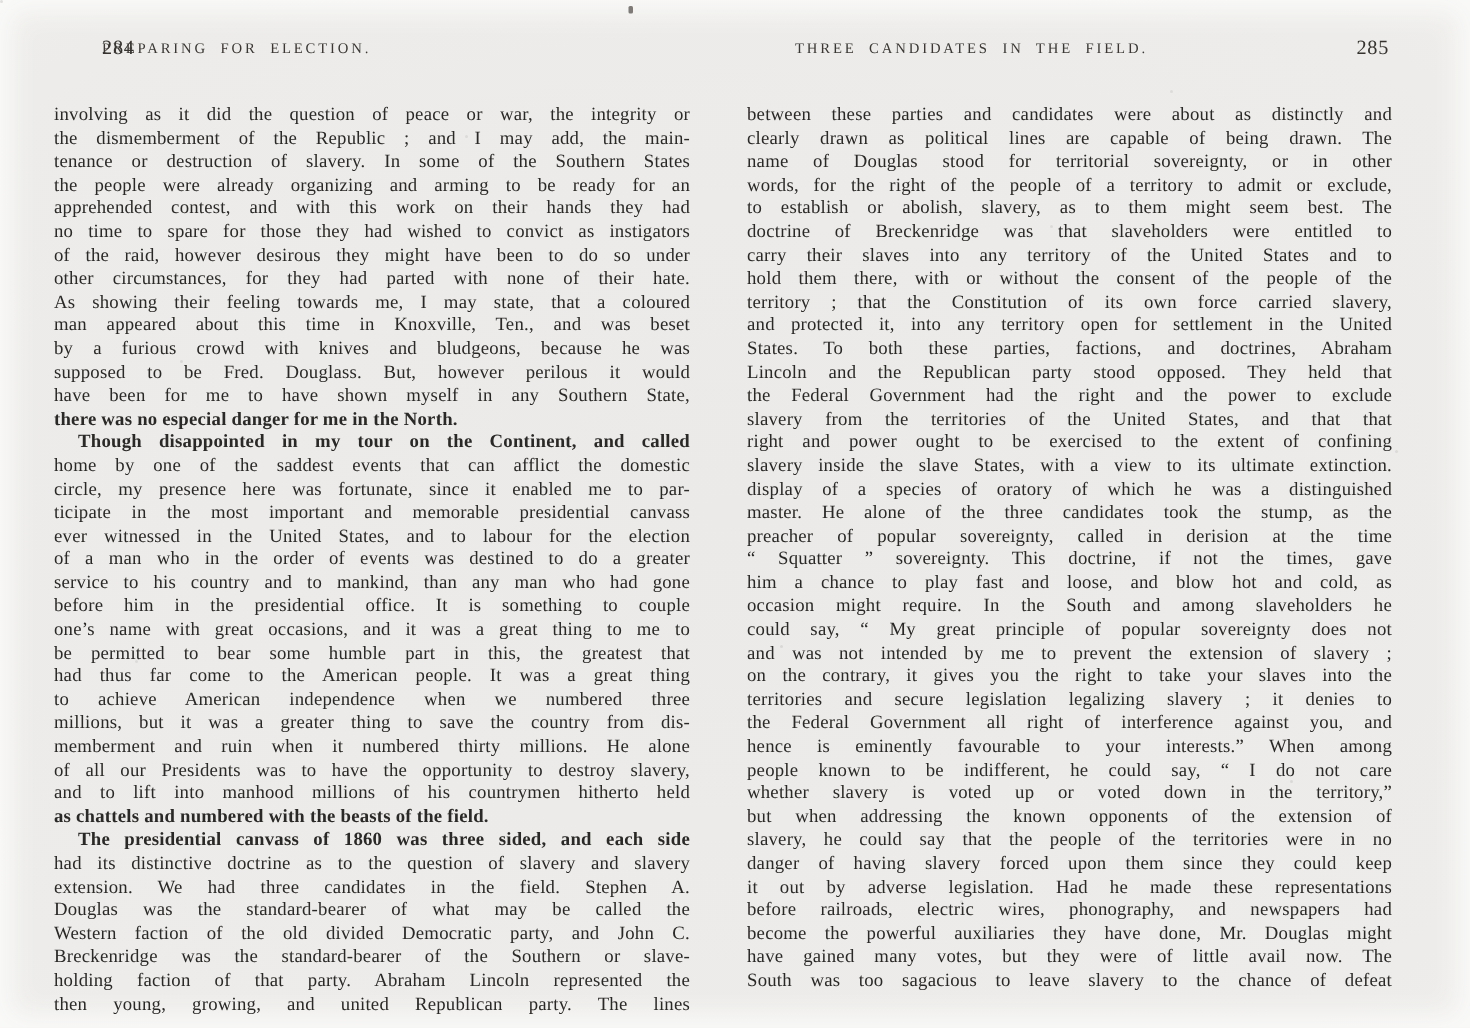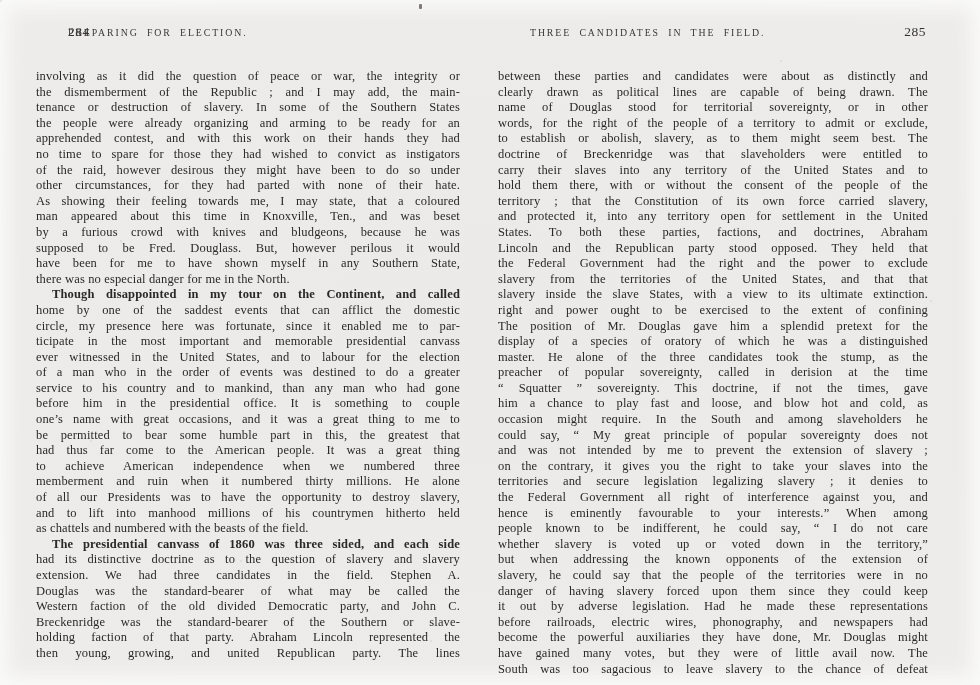--- a/index.html
+++ b/index.html
@@ -52,21 +52,21 @@
   .page-body { width: 100%; margin-top: 29px; }
   .line {
     font-size: 12.5px;
     line-height: 15.6px;
     letter-spacing: .15px;
     text-align: justify;
     text-align-last: justify;
     color: #2b2927;
   }
   .line.indent { text-indent: 16px; font-weight: bold; }
-  .line.endline { text-align-last: left; }
+  .line.endline { text-align-last: left; font-weight: bold; }
 </style>
 </head>
 <body>
 
 <div class="spread">
   <i class="noise"></i>
   <i class="speck"></i>
 
   <section class="page page-left">
     <header class="page-header">
@@ -93,20 +93,21 @@
         <div class="line">circle, my presence here was fortunate, since it enabled me to par-</div>
         <div class="line">ticipate in the most important and memorable presidential canvass</div>
         <div class="line">ever witnessed in the United States, and to labour for the election</div>
         <div class="line">of a man who in the order of events was destined to do a greater</div>
         <div class="line">service to his country and to mankind, than any man who had gone</div>
         <div class="line">before him in the presidential office. It is something to couple</div>
         <div class="line">one’s name with great occasions, and it was a great thing to me to</div>
         <div class="line">be permitted to bear some humble part in this, the greatest that</div>
         <div class="line">had thus far come to the American people. It was a great thing</div>
         <div class="line">to achieve American independence when we numbered three</div>
+        <div class="line">millions, but it was a greater thing to save the country from dis-</div>
         <div class="line">memberment and ruin when it numbered thirty millions. He alone</div>
         <div class="line">of all our Presidents was to have the opportunity to destroy slavery,</div>
         <div class="line">and to lift into manhood millions of his countrymen hitherto held</div>
         <div class="line endline">as chattels and numbered with the beasts of the field.</div>
         <div class="line indent">The presidential canvass of 1860 was three sided, and each side</div>
         <div class="line">had its distinctive doctrine as to the question of slavery and slavery</div>
         <div class="line">extension. We had three candidates in the field. Stephen A.</div>
         <div class="line">Douglas was the standard-bearer of what may be called the</div>
         <div class="line">Western faction of the old divided Democratic party, and John C.</div>
         <div class="line">Breckenridge was the standard-bearer of the Southern or slave-</div>
@@ -128,23 +129,22 @@
         <div class="line">to establish or abolish, slavery, as to them might seem best. The</div>
         <div class="line">doctrine of Breckenridge was that slaveholders were entitled to</div>
         <div class="line">carry their slaves into any territory of the United States and to</div>
         <div class="line">hold them there, with or without the consent of the people of the</div>
         <div class="line">territory ; that the Constitution of its own force carried slavery,</div>
         <div class="line">and protected it, into any territory open for settlement in the United</div>
         <div class="line">States. To both these parties, factions, and doctrines, Abraham</div>
         <div class="line">Lincoln and the Republican party stood opposed. They held that</div>
         <div class="line">the Federal Government had the right and the power to exclude</div>
         <div class="line">slavery from the territories of the United States, and that that</div>
+        <div class="line">right and power ought to be exercised to the extent of confining</div>
         <div class="line">slavery inside the slave States, with a view to its ultimate extinction.</div>
-        <div class="line">right and power ought to be exercised to the extent of confining</div>
-        <div class="line">The position of Mr. Douglas gave him a splendid pretext for the</div>
         <div class="line">display of a species of oratory of which he was a distinguished</div>
         <div class="line">master. He alone of the three candidates took the stump, as the</div>
         <div class="line">preacher of popular sovereignty, called in derision at the time</div>
         <div class="line">“ Squatter ” sovereignty. This doctrine, if not the times, gave</div>
         <div class="line">him a chance to play fast and loose, and blow hot and cold, as</div>
         <div class="line">occasion might require. In the South and among slaveholders he</div>
         <div class="line">could say, “ My great principle of popular sovereignty does not</div>
         <div class="line">and was not intended by me to prevent the extension of slavery ;</div>
         <div class="line">on the contrary, it gives you the right to take your slaves into the</div>
         <div class="line">territories and secure legislation legalizing slavery ; it denies to</div>

